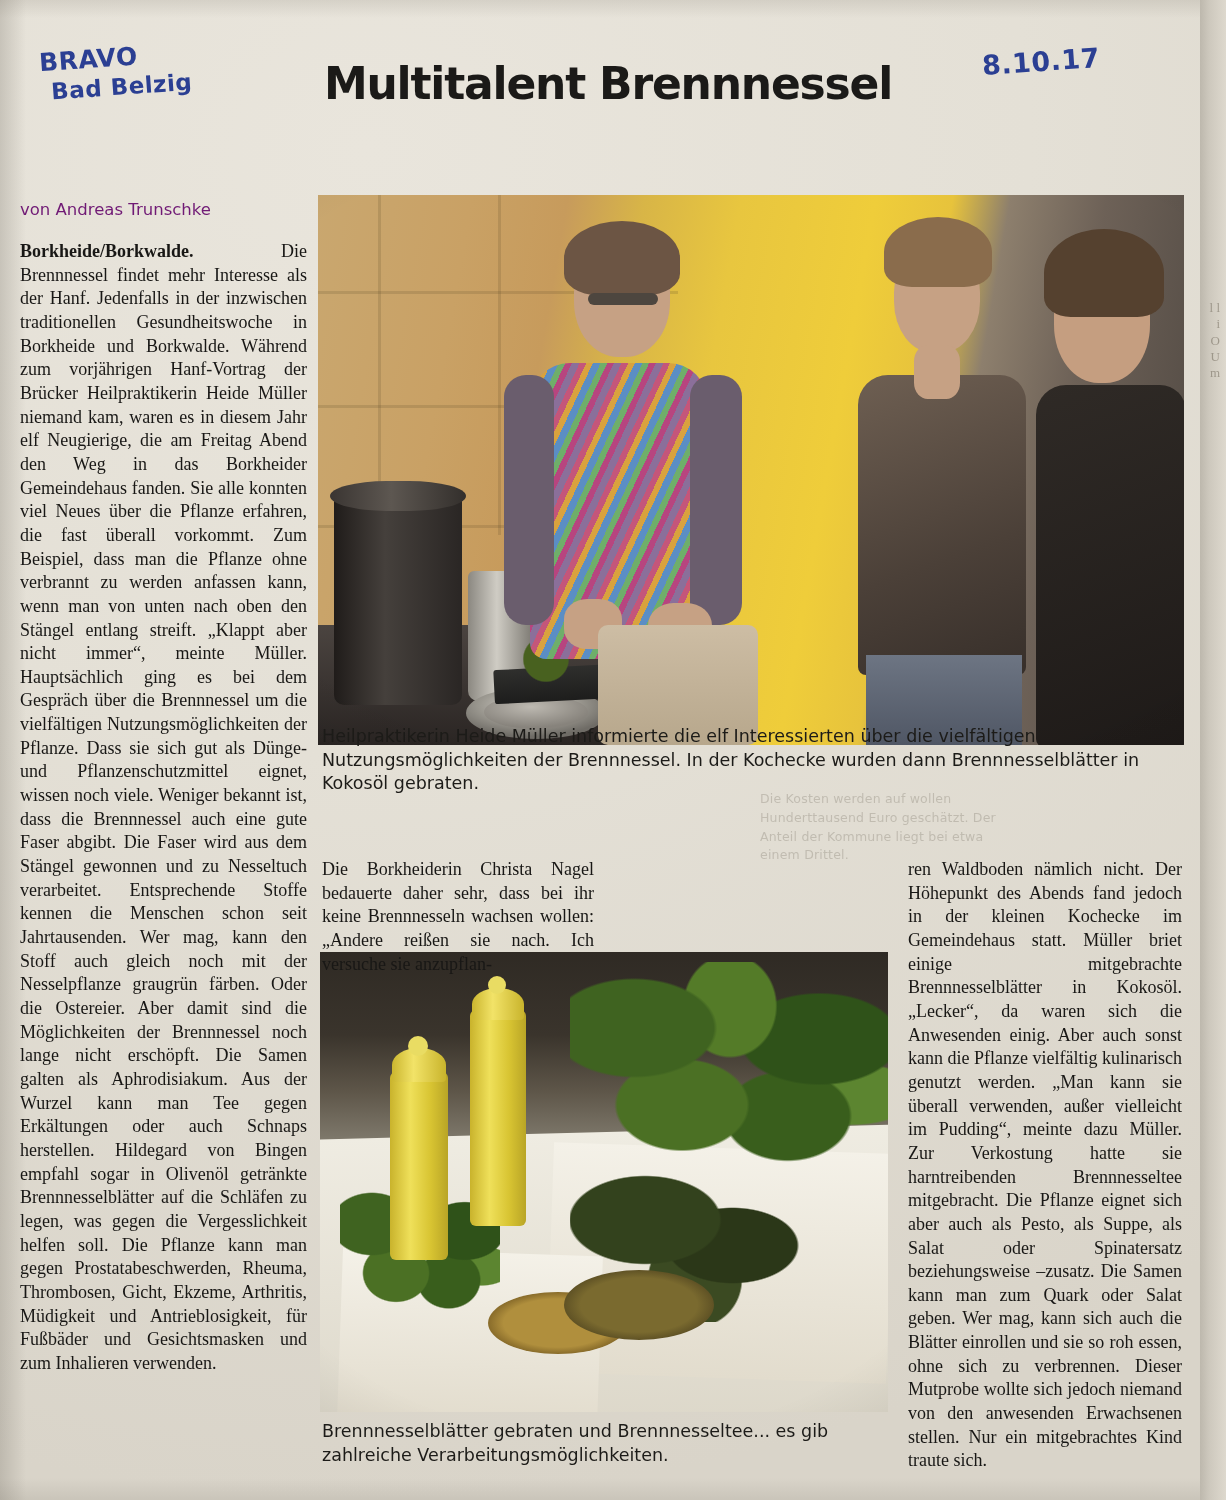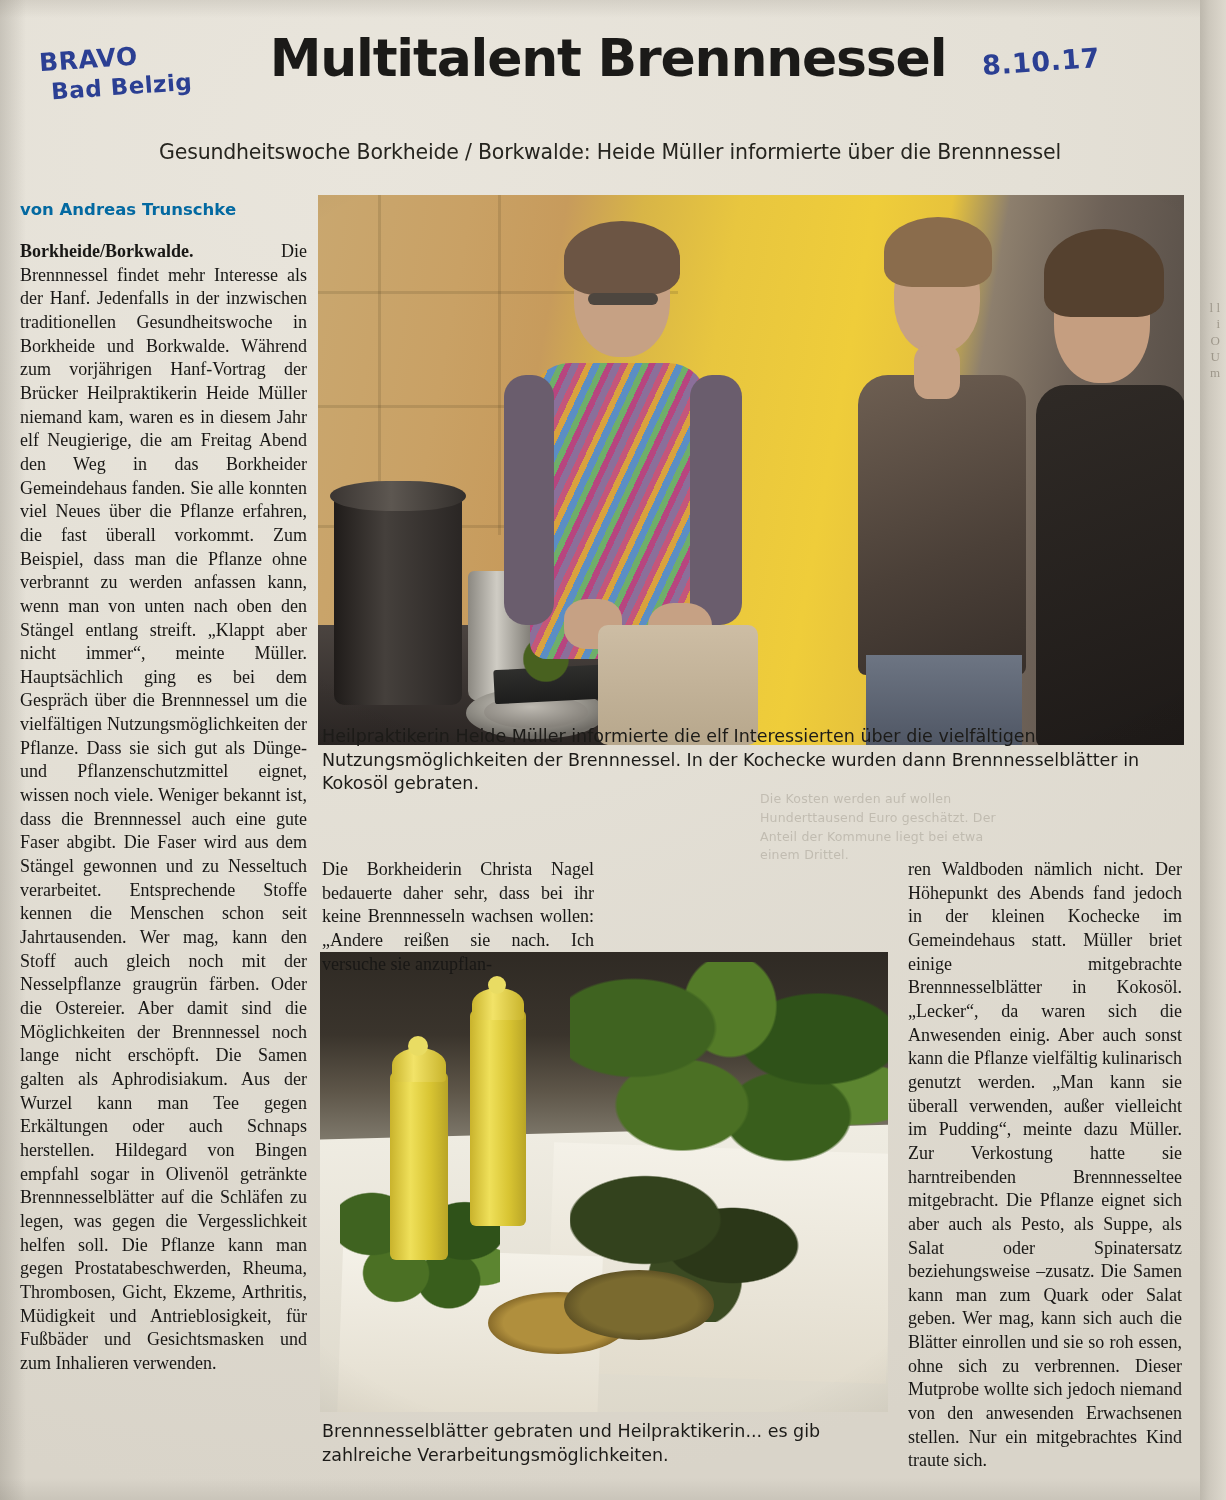--- a/index.html
+++ b/index.html
@@ -76,26 +76,26 @@
   .hand-left .l2 { margin-left: 10px; font-size: 23px; display:block; }
   .hand-date {
     right: 96px; top: 46px;
     font-size: 27px;
     transform: rotate(-4deg);
   }
 
   
   .headline {
     position: absolute;
-    left: 258px; top: 28px;
+    left: 258px; top: 58px;
     width: 700px;
     text-align: center;
     font-family: "DejaVu Sans", sans-serif;
     font-weight: 700;
-    font-size: 52px;
+    font-size: 44px;
     letter-spacing: -1.2px;
     color: #1b1a18;
   }
   .subhead {
     position: absolute;
     left: 140px; top: 140px;
     width: 940px;
     text-align: center;
     font-family: "DejaVu Sans", sans-serif;
     font-size: 20.5px;
@@ -118,23 +118,23 @@
   .ghost.g4 { left: 760px; top: 790px; width: 250px; font-size: 12.5px; line-height:1.5; }
   .ghost.g5 { left: 345px; top: 960px; width: 230px; font-size: 12.5px; line-height:1.6; }
   .ghost.g6 { left: 345px; top: 1330px; width: 230px; font-size: 12.5px; line-height:1.6; }
 
   
   .byline {
     position: absolute;
     left: 20px; top: 200px;
     width: 285px;
     font-family: "DejaVu Sans", sans-serif;
-    font-weight: 700;
+    font-weight: 400;
     font-size: 16.5px;
-    color: #0369a1;
+    color: #701a75;
   }
 
   
   .col {
     position: absolute;
     font-size: 18px;
     line-height: 1.315;
     text-align: justify;
     color: #181715;
     hyphens: auto;
@@ -321,21 +321,20 @@
     <div class="ghost g5">Auch die Stadtverwaltung teilte mit, dass die Planungen bereits angelaufen sind und die Arbeiten im Frühjahr beginnen sollen.</div>
     <div class="ghost g6">Weitere Informationen sind in der Verwaltung erhältlich.</div>
 
     <div class="hand hand-left">
       <span>BRAVO</span>
       <span class="l2">Bad Belzig</span>
     </div>
     <div class="hand hand-date">8.10.17</div>
 
     <div class="headline">Multitalent Brennnessel</div>
-    <div class="subhead">Gesundheitswoche Borkheide / Borkwalde: Heide Müller informierte über die Brennnessel</div>
 
     <div class="byline">von Andreas Trunschke</div>
 
     <div class="col" id="col1">
       <p><span class="lead">Borkheide/Borkwalde.</span><span> Die Brennnessel findet mehr Interesse als der Hanf. Jedenfalls in der inzwischen traditionellen Gesundheitswoche in Borkheide und Borkwalde. Während zum vorjährigen Hanf-Vortrag der Brücker Heilpraktikerin Heide Müller niemand kam, waren es in diesem Jahr elf Neugierige, die am Freitag Abend den Weg in das Borkheider Gemeindehaus fanden. Sie alle konnten viel Neues über die Pflanze erfahren, die fast überall vorkommt. Zum Beispiel, dass man die Pflanze ohne verbrannt zu werden anfassen kann, wenn man von unten nach oben den Stängel entlang streift. „Klappt aber nicht immer“, meinte Müller. Hauptsächlich ging es bei dem Gespräch über die Brennnessel um die vielfältigen Nutzungsmöglichkeiten der Pflanze. Dass sie sich gut als Dünge- und Pflanzenschutzmittel eignet, wissen noch viele. Weniger bekannt ist, dass die Brennnessel auch eine gute Faser abgibt. Die Faser wird aus dem Stängel gewonnen und zu Nesseltuch verarbeitet. Entsprechende Stoffe kennen die Menschen schon seit Jahrtausenden. Wer mag, kann den Stoff auch gleich noch mit der Nesselpflanze graugrün färben. Oder die Ostereier. Aber damit sind die Möglichkeiten der Brennnessel noch lange nicht erschöpft. Die Samen galten als Aphrodisiakum. Aus der Wurzel kann man Tee gegen Erkältungen oder auch Schnaps herstellen. Hildegard von Bingen empfahl sogar in Olivenöl getränkte Brennnesselblätter auf die Schläfen zu legen, was gegen die Vergesslichkeit helfen soll. Die Pflanze kann man gegen Prostatabeschwerden, Rheuma, Thrombosen, Gicht, Ekzeme, Arthritis, Müdigkeit und Antrieblosigkeit, für Fußbäder und Gesichtsmasken und zum Inhalieren verwenden.</span></p>
     </div>
 
     <div class="photo" id="photo-top">
       <div class="p1-bg"></div>
       <div class="p1-wallline" style="left:0;top:96px;width:360px;height:3px;"></div>
@@ -403,21 +402,21 @@
       <div class="p2-mill-top" style="left:152px;top:36px;width:52px;height:32px;"></div>
       <div class="p2-knob" style="left:168px;top:24px;width:18px;height:18px;"></div>
 
       <div class="p2-fried" style="left:250px;top:200px;width:250px;height:170px;"></div>
       <div class="p2-seeds" style="left:168px;top:340px;width:140px;height:62px;"></div>
       <div class="p2-tea" style="left:244px;top:318px;width:150px;height:70px;"></div>
 
       <div class="vignette"></div>
     </div>
 
-    <div class="caption" id="caption-bottom">Brennnesselblätter gebraten und Heilpraktikerin... es gib zahlreiche Verarbeitungsmöglichkeiten.</div>
+    <div class="caption" id="caption-bottom">Brennnesselblätter gebraten und Brennnesseltee... es gib zahlreiche Verarbeitungsmöglichkeiten.</div>
 
     <div class="col" id="col2">
       <p>Die Borkheiderin Christa Nagel bedauerte daher sehr, dass bei ihr keine Brennnesseln wachsen wollen: „Andere reißen sie nach. Ich versuche sie anzupflan-</p>
     </div>
     <div class="col" id="col4">
       <p>ren Waldboden nämlich nicht. Der Höhepunkt des Abends fand jedoch in der kleinen Kochecke im Gemeindehaus statt. Müller briet einige mitgebrachte Brennnesselblätter in Kokosöl. „Lecker“, da waren sich die Anwesenden einig. Aber auch sonst kann die Pflanze vielfältig kulinarisch genutzt werden. „Man kann sie überall verwenden, außer vielleicht im Pudding“, meinte dazu Müller. Zur Verkostung hatte sie harntreibenden Brennnesseltee mitgebracht. Die Pflanze eignet sich aber auch als Pesto, als Suppe, als Salat oder Spinatersatz beziehungsweise –zusatz. Die Samen kann man zum Quark oder Salat geben. Wer mag, kann sich auch die Blätter einrollen und sie so roh essen, ohne sich zu verbrennen. Dieser Mutprobe wollte sich jedoch niemand von den anwesenden Erwachsenen stellen. Nur ein mitgebrachtes Kind traute sich.</p>
     </div>
   </div>
 
   <div class="edge-strip">

